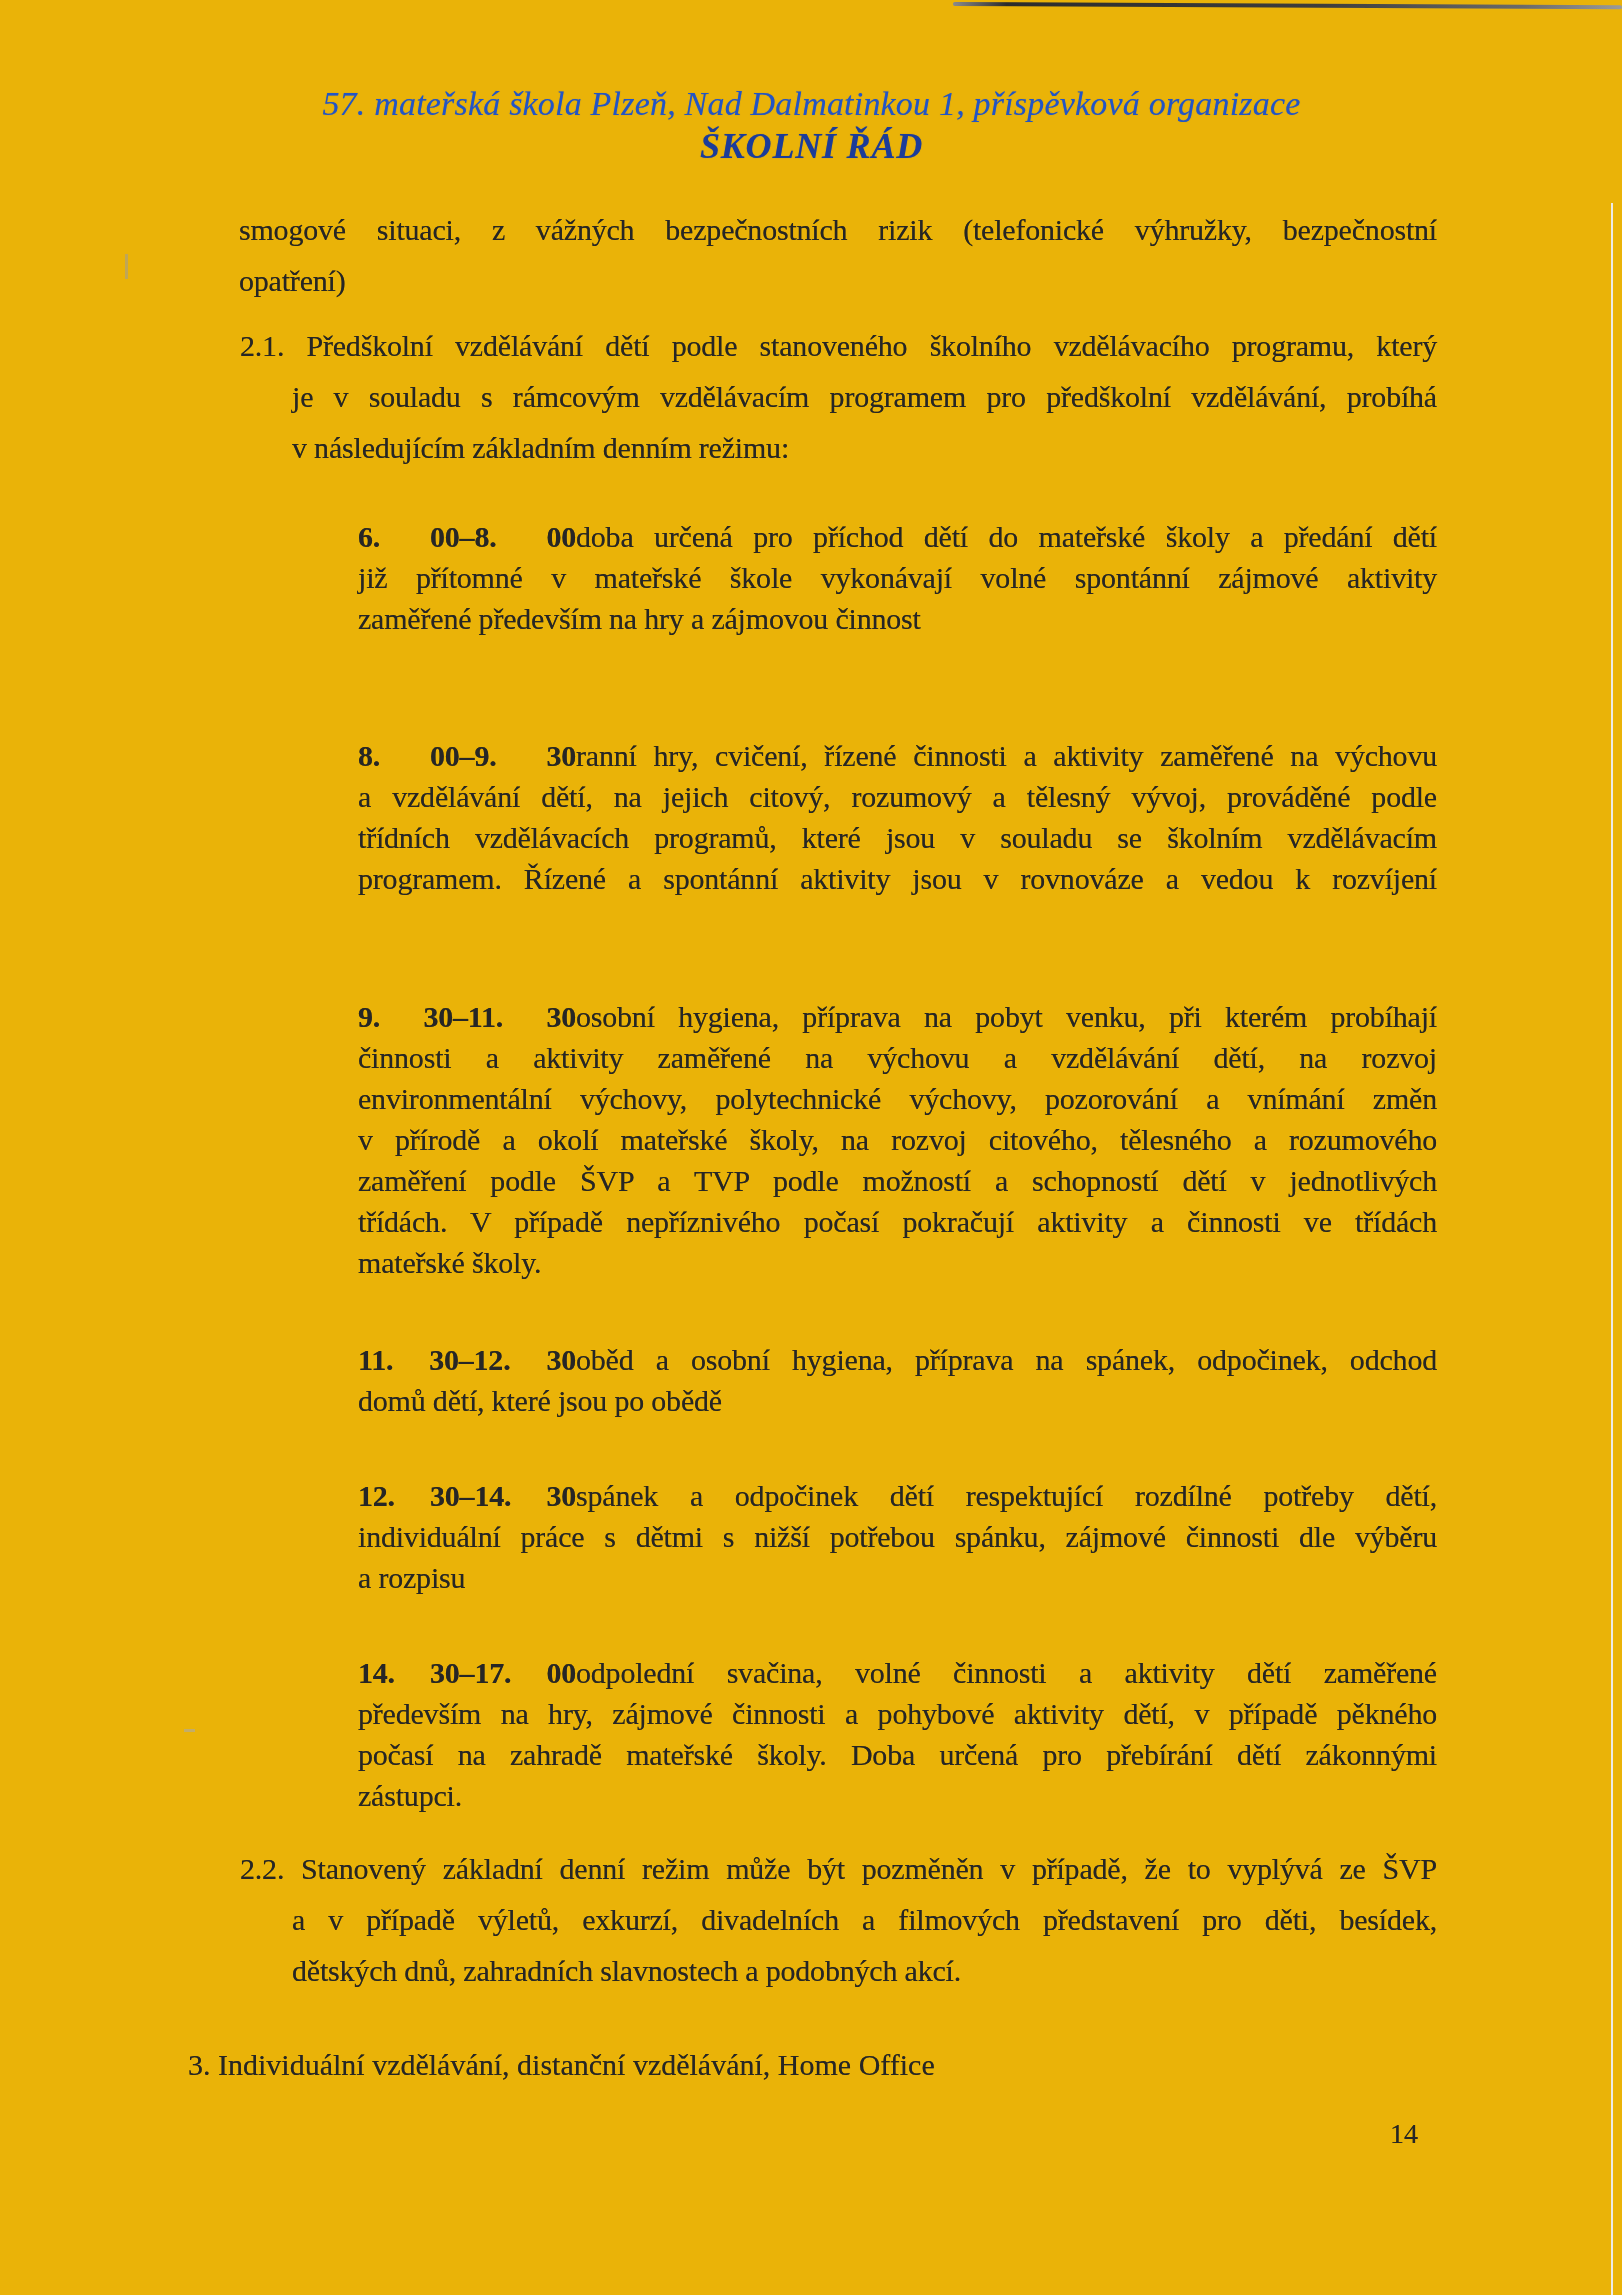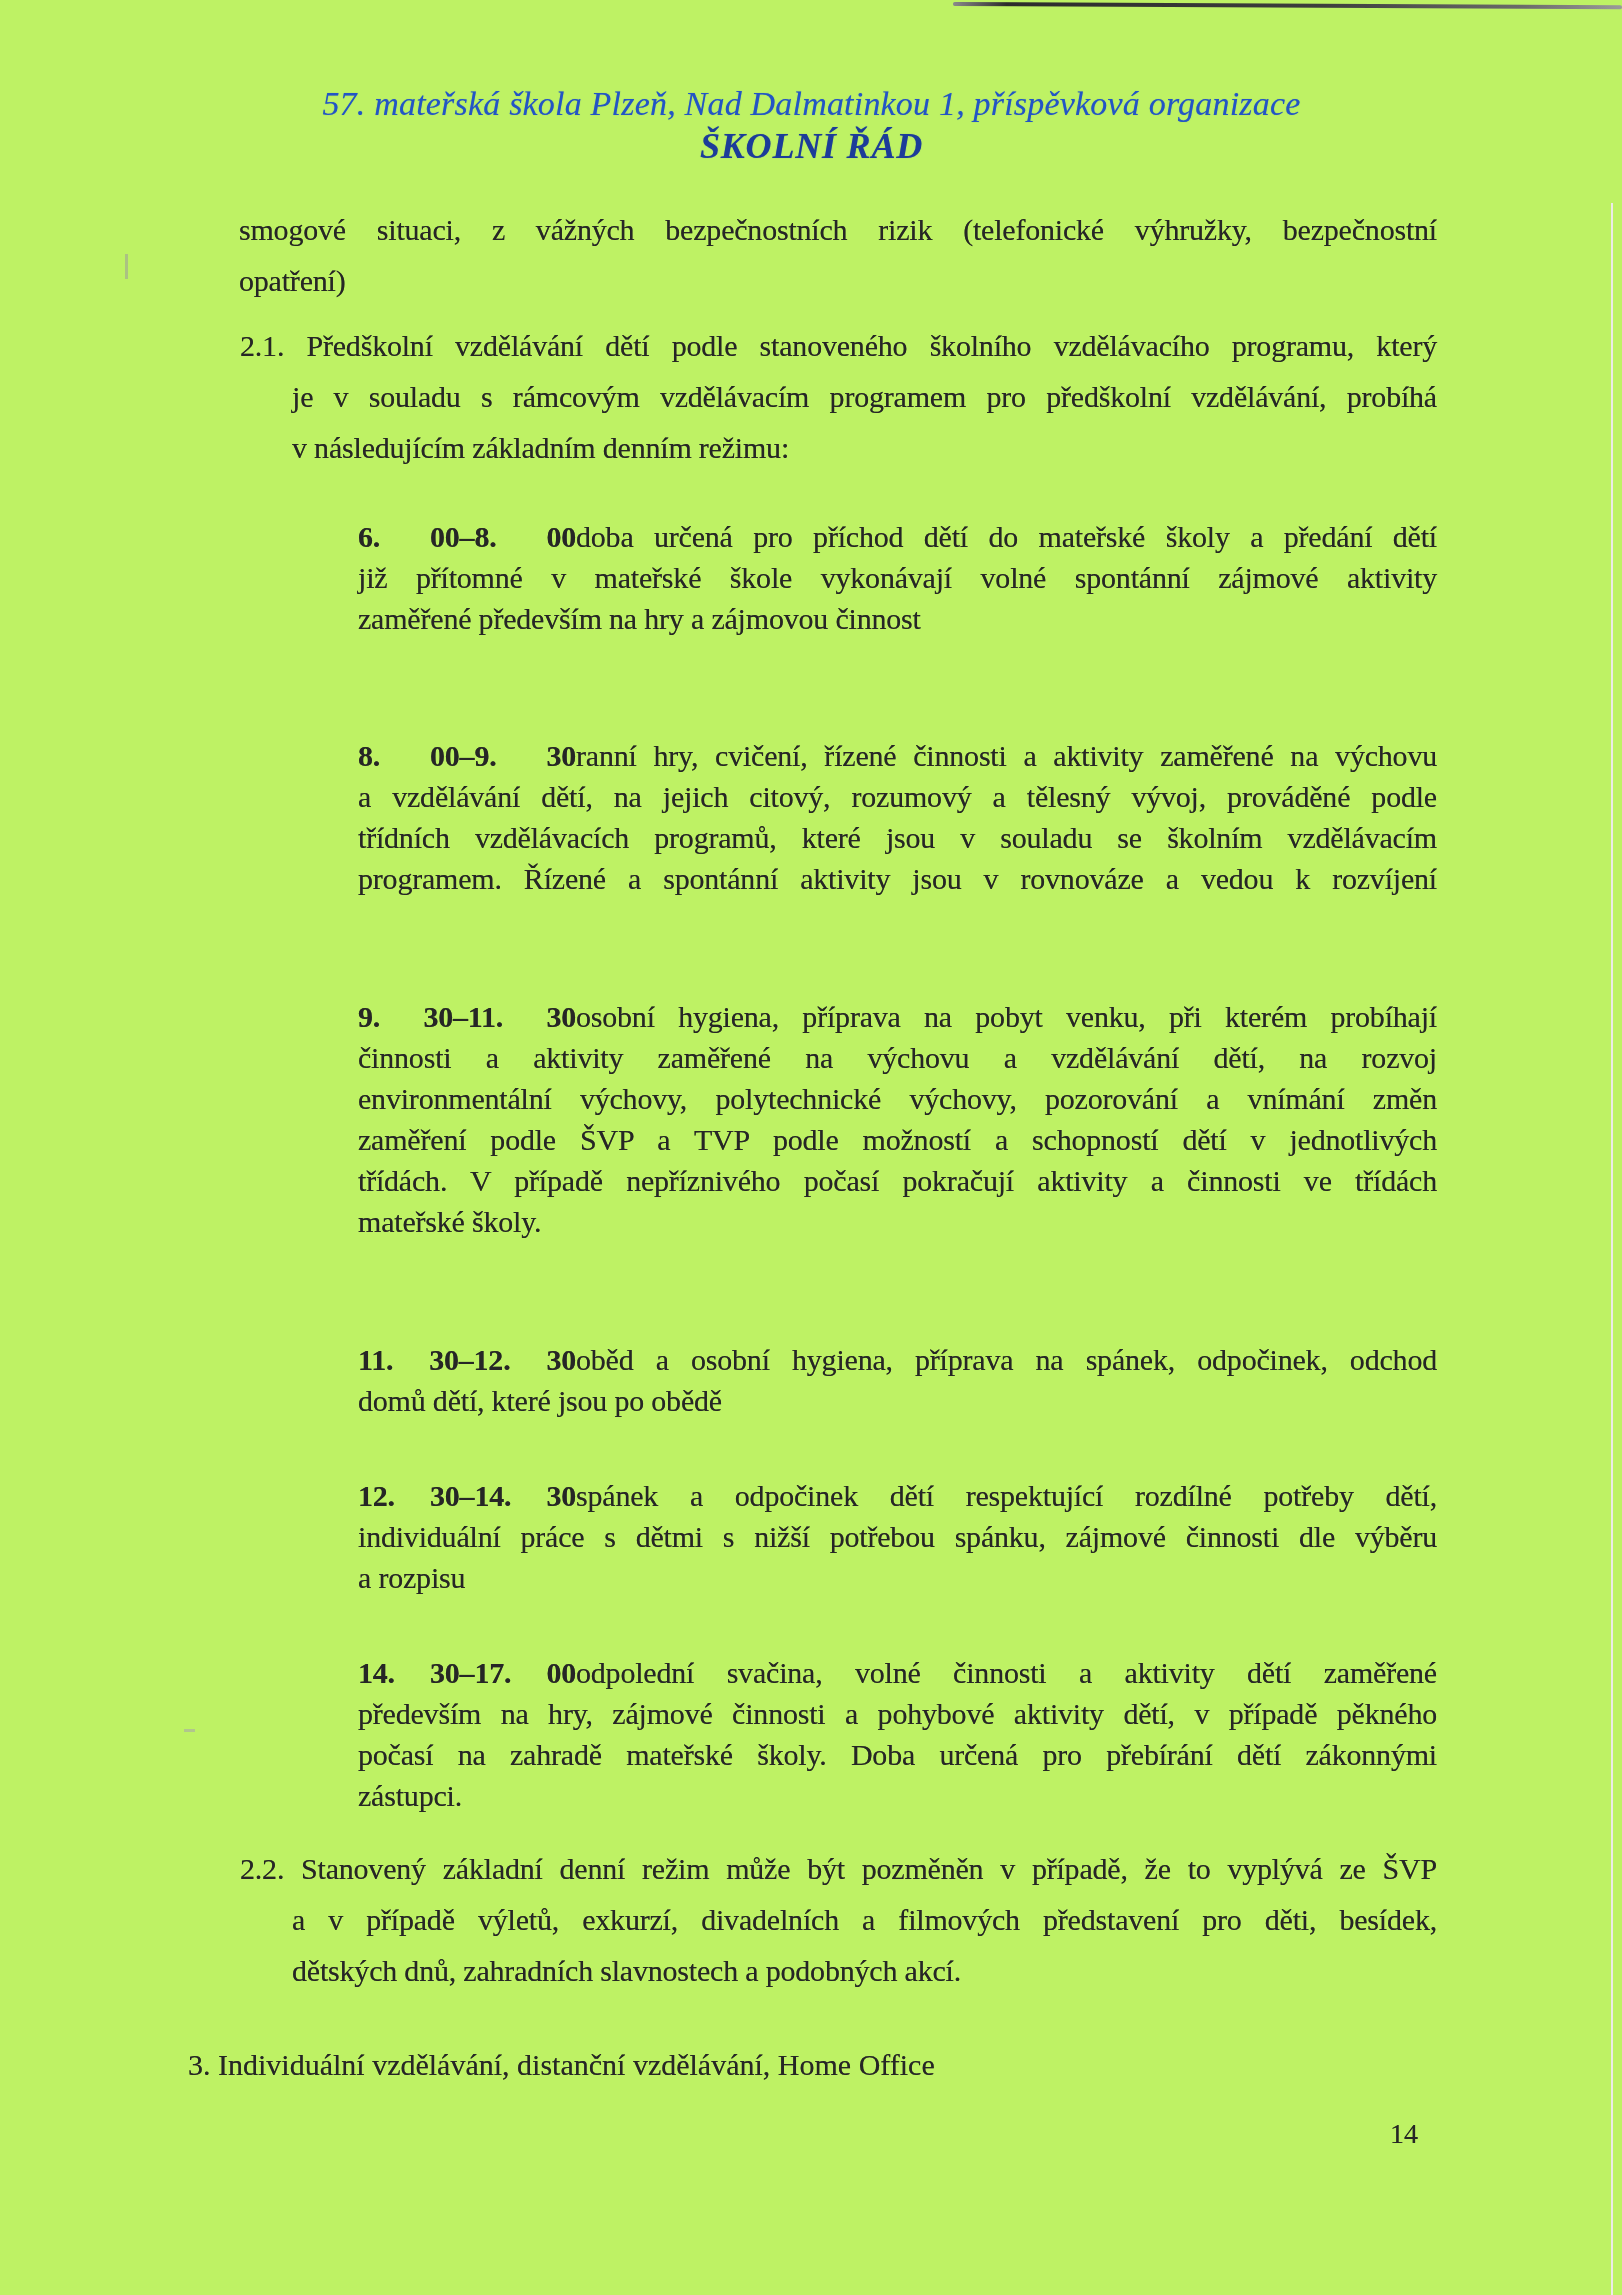--- a/index.html
+++ b/index.html
@@ -1,20 +1,20 @@
 <!DOCTYPE html>
 <html style="font-size:13.5px"><head>
 <meta charset="utf-8">
 <style>
   html,body { margin:0; padding:0; background:#888; }
   .page {
     position:relative;
     width:1623px; height:2295px;
     margin:0 auto;
-    background:#bef264;
+    background:#eab308;
     font-family:"Liberation Serif","DejaVu Serif",serif;
     color:#262626;
     overflow:hidden;
     text-shadow:0 0 0.6px rgba(20,20,20,.55);
   }
   .blk { position:absolute; }
   .para { font-size:30px; line-height:51px; letter-spacing:-0.2px; }
   .sched { font-size:30px; line-height:41px; letter-spacing:-0.2px;margin-top:16px; }
   .ln { text-align:justify; text-align-last:justify; }
   .ln.last { text-align-last:left; }
@@ -93,20 +93,21 @@
         <div class="ln">třídních vzdělávacích programů, které jsou v souladu se školním vzdělávacím</div>
         <div class="ln">programem. Řízené a spontánní aktivity jsou v rovnováze a vedou k rozvíjení</div>
       </div>
   </div>
 
   <div class="blk sched" style="top:980px; left:358px; width:1079px;">
     <div class="ln"><span class="time">9. 30–11. 30</span><span>osobní hygiena, příprava na pobyt venku, při kterém probíhají</span></div>
     <div>
         <div class="ln first">činnosti a aktivity zaměřené na výchovu a vzdělávání dětí, na rozvoj</div>
         <div class="ln">environmentální výchovy, polytechnické výchovy, pozorování a vnímání změn</div>
+        <div class="ln">v přírodě a okolí mateřské školy, na rozvoj citového, tělesného a rozumového</div>
         <div class="ln">zaměření podle ŠVP a TVP podle možností a schopností dětí v jednotlivých</div>
         <div class="ln">třídách. V případě nepříznivého počasí pokračují aktivity a činnosti ve třídách</div>
         <div class="ln last">mateřské školy.</div>
       </div>
   </div>
 
   <div class="blk sched" style="top:1323px; left:358px; width:1079px;">
     <div class="ln"><span class="time">11. 30–12. 30</span><span>oběd a osobní hygiena, příprava na spánek, odpočinek, odchod</span></div>
     <div>
         <div class="ln first last">domů dětí, které jsou po obědě</div>

